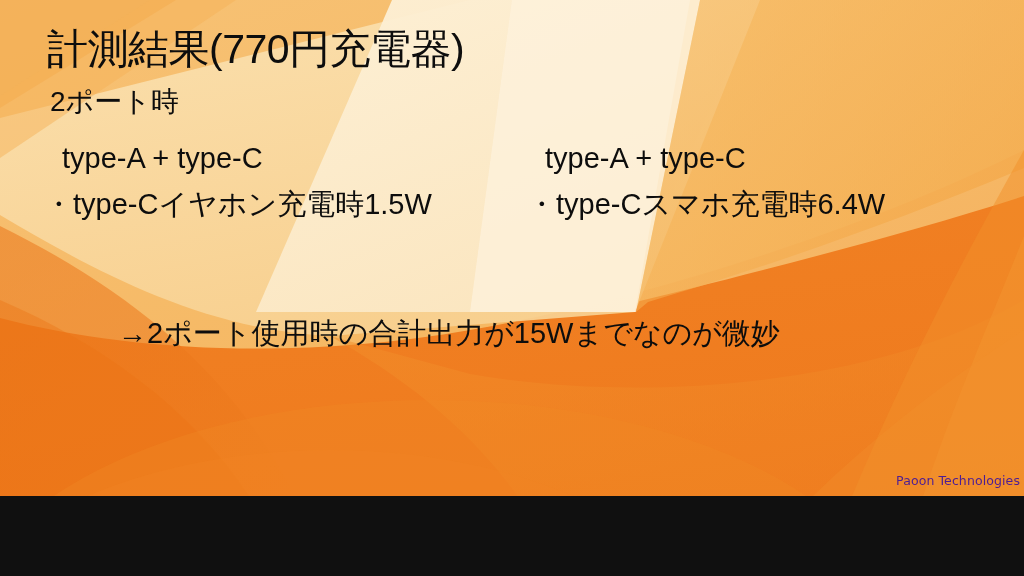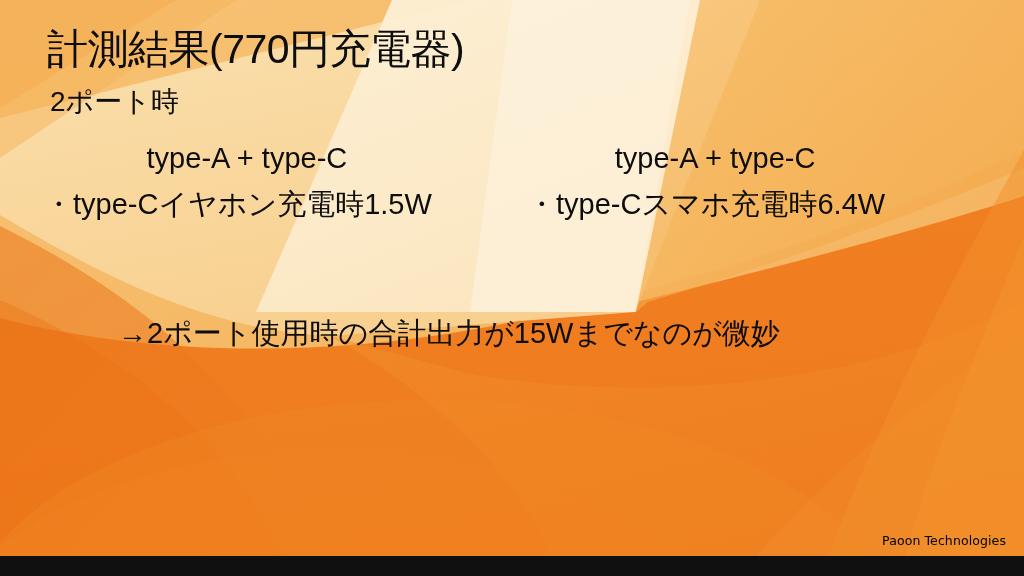--- a/index.html
+++ b/index.html
@@ -4,26 +4,25 @@
 <title>計測結果(770円充電器)</title>
 <style>
   html, body {
     margin: 0;
     padding: 0;
     background: #101010;
   }
   #slide {
     position: relative;
     width: 1024px;
-    height: 556px;
+    height: 496px;
     overflow: hidden;
     font-family: "Liberation Sans", "DejaVu Sans", sans-serif;
     color: #0d0d0d;
     background: #f08023;
-    text-align: center;
     -webkit-font-smoothing: antialiased;
   }
 
   
   .bg { position: absolute; inset: 0; overflow: hidden; }
   .bg svg { position: absolute; inset: 0; display: block; width: 1024px; height: 576px; }
 
   
   .title {
     position: absolute;
@@ -63,24 +62,24 @@
     top: 310px;
     font-size: 29px;
     line-height: 1.62;
     white-space: nowrap;
     margin-left: 32px;
   }
   .conclusion .line2 { display: block; padding-left: 38px; }
 
   .footer {
     position: absolute;
-    right: 18px;
+    right: 4px;
     bottom: 8px;
     font-size: 12.5px;
-    color: #000000;
+    color: #4c1d95;
     letter-spacing: 0.1px;
     font-family: "DejaVu Sans", "Liberation Sans", sans-serif;
     white-space: nowrap;
   }
 </style>
 </head>
 <body>
 
 <div id="slide">
 

